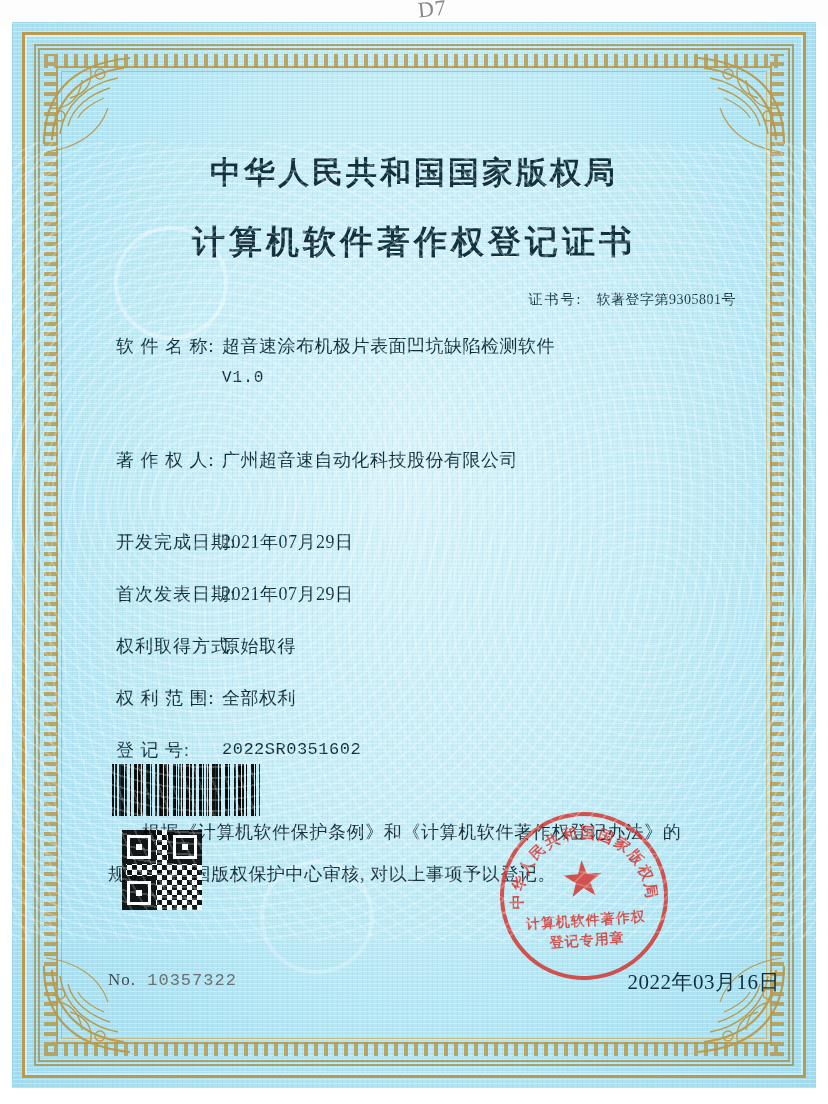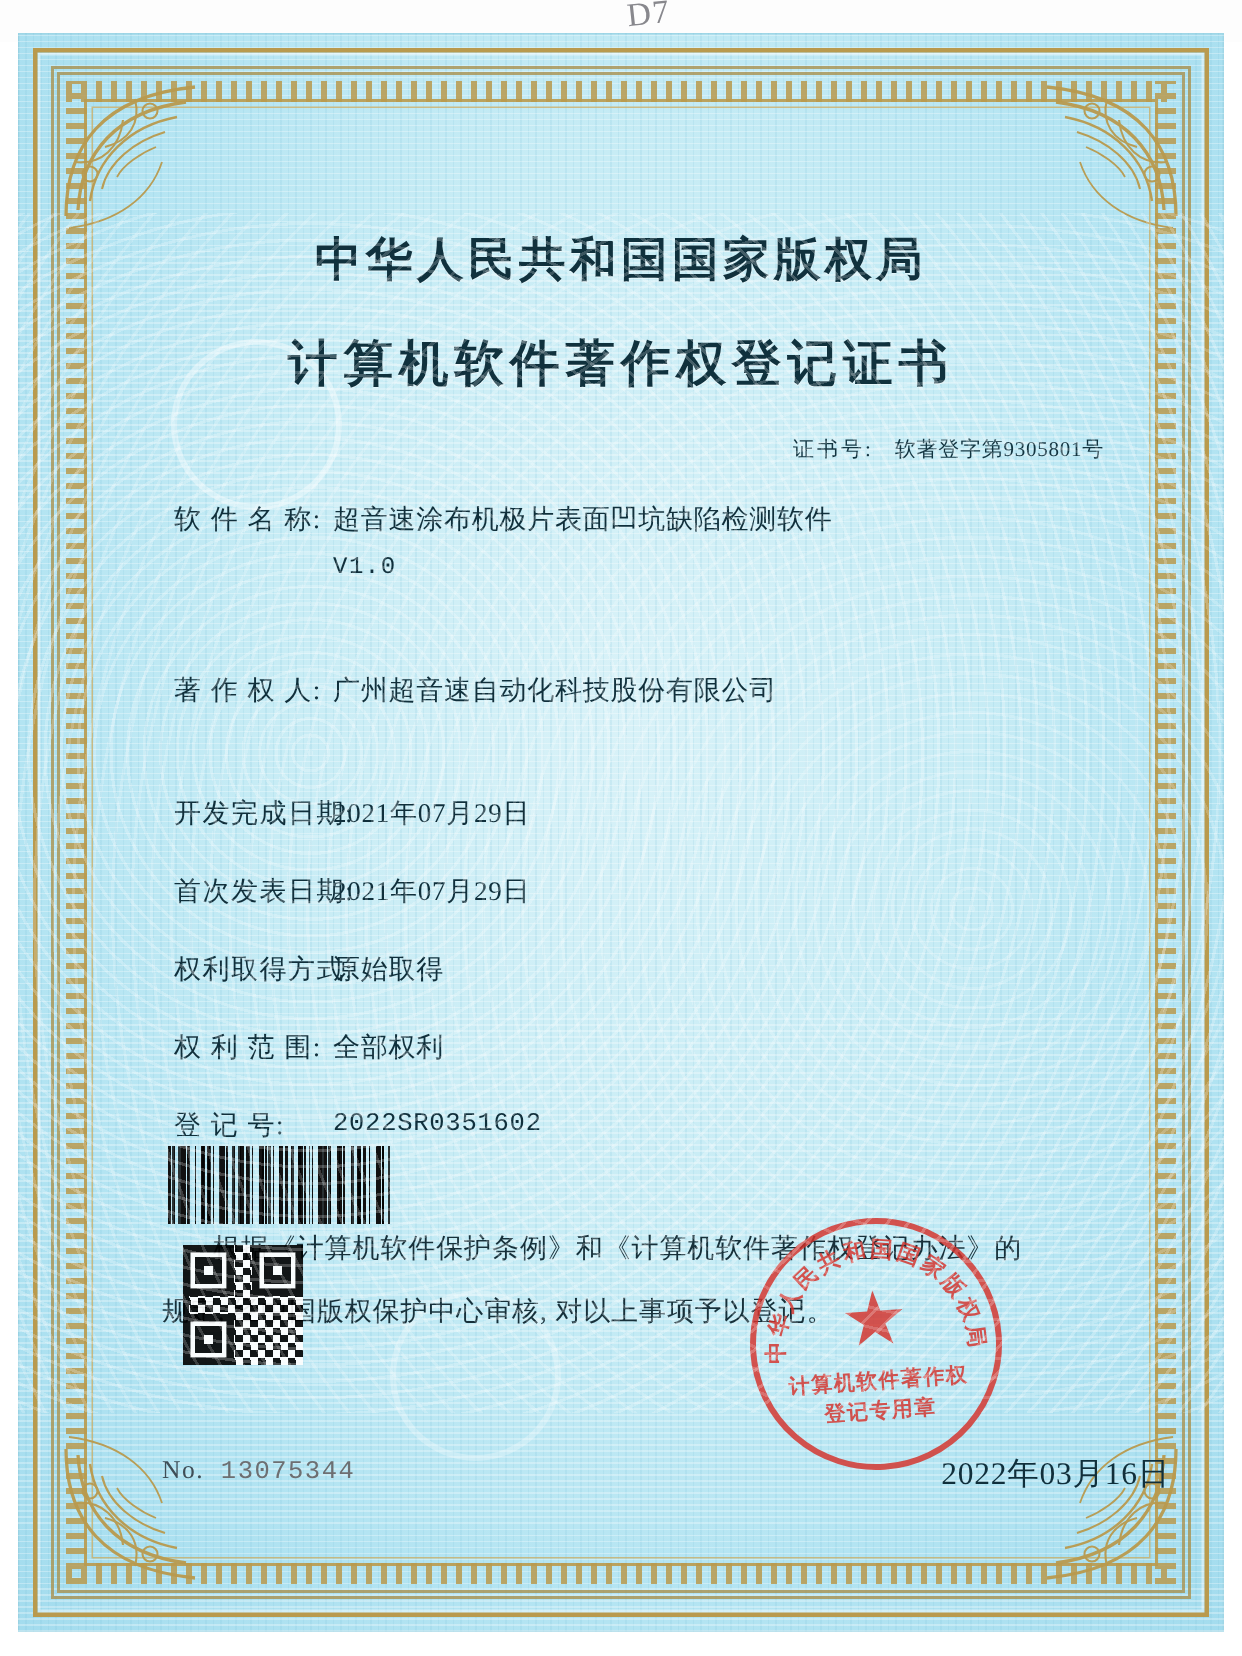--- a/index.html
+++ b/index.html
@@ -476,19 +476,19 @@
           <textPath href="#arcpath" startOffset="50%" text-anchor="middle">中华人民共和国国家版权局</textPath>
         </text>
       </svg>
       <div class="seal-star"></div>
       <div class="seal-line l1">计算机软件著作权</div>
       <div class="seal-line l2">登记专用章</div>
     </div>
 
     <div class="footer-no">
       <span class="nolbl">No.</span>
-      <span>13075344</span>
+      <span>10357322</span>
     </div>
 
     <div class="footer-date">2022年03月16日</div>
 
   </div>
 </div>
 
 </body></html>

